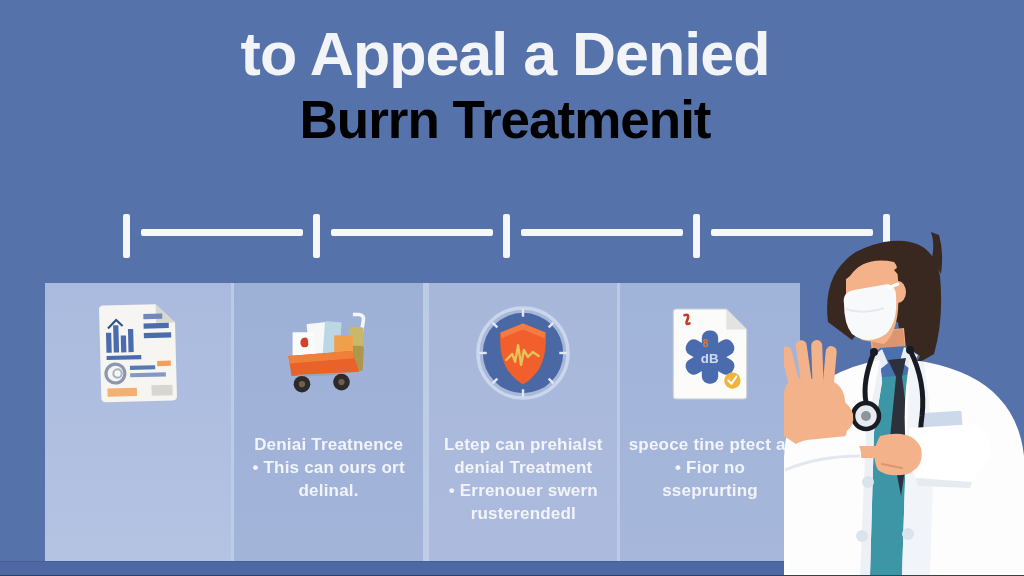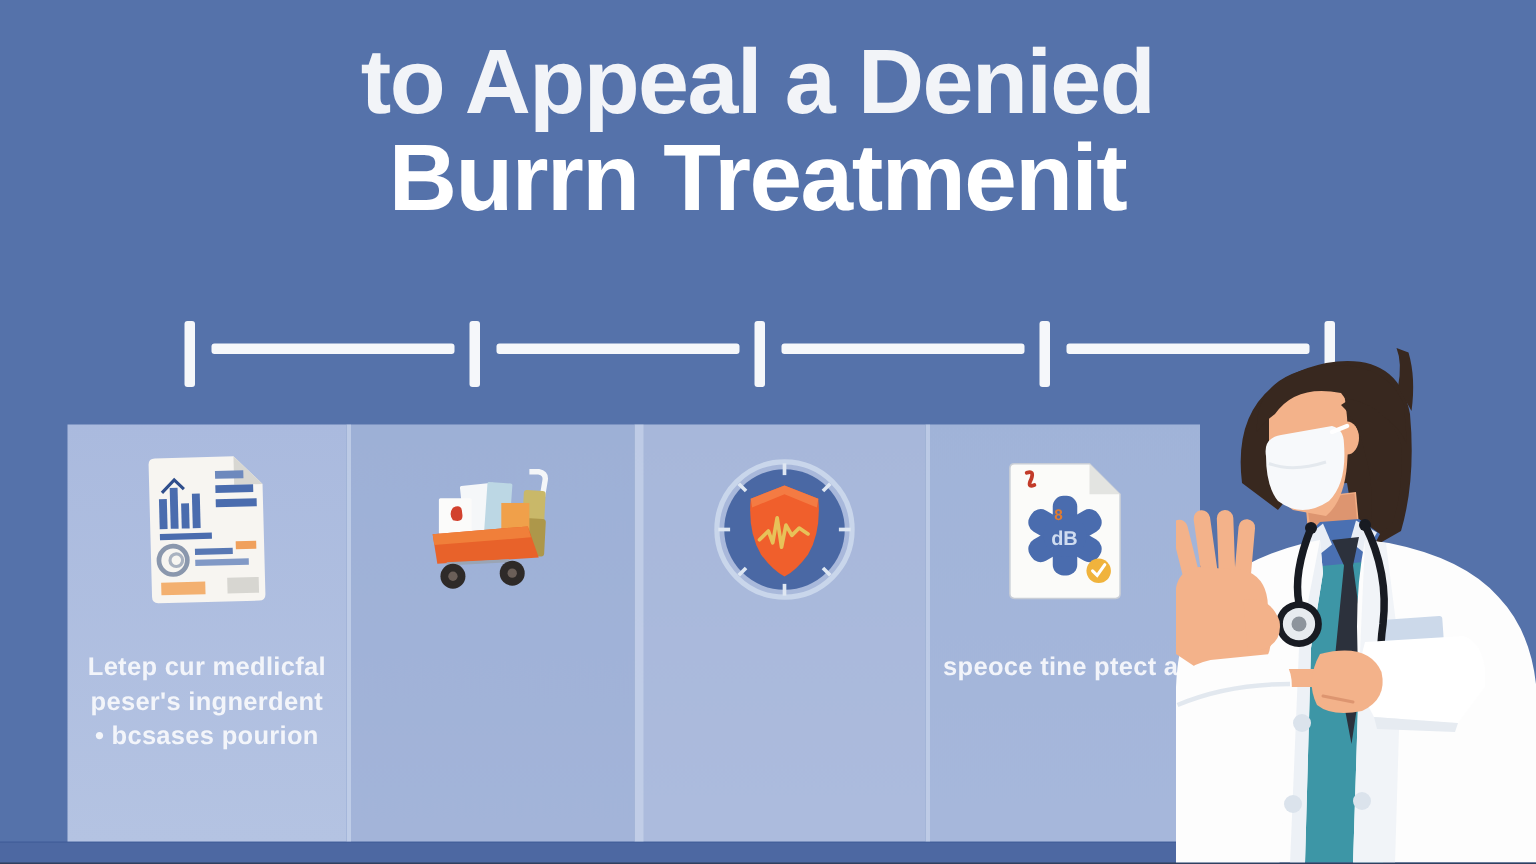--- a/index.html
+++ b/index.html
@@ -11,21 +11,21 @@
   .footer-band{
     position:absolute;left:0;top:561px;width:1024px;height:15px;
     background:#4d68a2;border-top:1px solid #44609b;
   }
   
   .title{
     position:absolute;top:22px;left:0;width:1010px;text-align:center;
     font-weight:bold;line-height:65px;margin:0;
   }
   .title .t1{display:block;font-size:61px;color:#f2f4f8;letter-spacing:-1px;}
-  .title .t2{display:block;font-size:63px;color:#ffffff;letter-spacing:-1px;}
+  .title .t2{display:block;font-size:53px;color:#000000;letter-spacing:-1px;}
   
   .tl-tick{position:absolute;top:214px;width:7px;height:44px;background:#f5f7fa;border-radius:2px;}
   .tl-seg{position:absolute;top:229px;height:7px;background:#f5f7fa;border-radius:2px;}
   
   .panels{position:absolute;left:45px;top:283px;width:755px;height:278px;display:flex;}
   .panel{position:relative;height:278px;}
   .panel.p1{width:188px;background:linear-gradient(180deg,#aabade,#b4c3e2);}
   .panel.p2{width:192px;background:linear-gradient(180deg,#9db0d6,#a3b4d9);border-left:3px solid rgba(214,224,242,0.55);}
   .panel.p3{width:190px;background:linear-gradient(180deg,#a7b7da,#acbbdd);border-left:6px solid rgba(214,224,242,0.5);}
   .panel.p4{width:182px;background:linear-gradient(180deg,#a0b3d8,#a6b7db);border-left:3px solid rgba(214,224,242,0.5);}
@@ -83,25 +83,20 @@
             <circle cx="18" cy="69" r="9" fill="none" stroke="#8a97ad" stroke-width="3"></circle>
             <circle cx="20" cy="69" r="4" fill="none" stroke="#a9b2c0" stroke-width="2"></circle>
             <rect x="32" y="62" width="24" height="4" fill="#5878b4"></rect>
             <rect x="32" y="69" width="34" height="4" fill="#8199c6"></rect>
             <rect x="58" y="58" width="13" height="5" fill="#f0a05c"></rect>
             <rect x="10" y="83" width="28" height="8" fill="#f3b070"></rect>
             <rect x="52" y="81" width="20" height="10" fill="#d7d6d1"></rect>
           </g>
         </svg>
       </div>
-      <div class="step-text">
-        <span>Letep cur medlicfal</span>
-        <span>peser's ingnerdent</span>
-        <span>• bcsases pourion</span>
-      </div>
     </div>
 
     <div class="panel p2">
       <div class="icon-wrap">
         <svg width="104" height="94" viewBox="0 0 100 90">
           <path d="M77,50 L83,14 Q84,9 79,8 L73,8" stroke="#f4f6f8" stroke-width="3.5" fill="none"></path>
           <rect x="69" y="20" width="14" height="20" rx="2" fill="#c9b869" transform="rotate(3 76 30)"></rect>
           <rect x="68" y="38" width="15" height="24" rx="2" fill="#ad974a" transform="rotate(3 76 50)"></rect>
           <rect x="30" y="16" width="22" height="32" rx="1" fill="#f5f7f9" transform="rotate(-6 41 32)"></rect>
           <rect x="45" y="15" width="16" height="34" rx="1" fill="#bcd7e4" transform="rotate(4 53 32)"></rect>
@@ -111,20 +106,23 @@
           <path d="M11,48 L72,43 L79,63 L14,67 Z" fill="#e8622a"></path>
           <path d="M11,48 L72,43 L74,50 L12,55 Z" fill="#f07f3a"></path>
           <path d="M20,67 L60,65" stroke="#9aa5b5" stroke-width="2"></path>
           <circle cx="24" cy="75" r="8" fill="#2e2a28"></circle>
             <circle cx="24" cy="75" r="3" fill="#6b5f58"></circle>
           <circle cx="62" cy="73" r="8" fill="#2e2a28"></circle>
             <circle cx="62" cy="73" r="3" fill="#6b5f58"></circle>
         </svg>
       </div>
       <div class="step-text">
+        <span>Deniai Treatnence</span>
+        <span>• This can ours ort</span>
+        <span>delinal.</span>
       </div>
     </div>
 
     <div class="panel p3">
       <div class="icon-wrap">
         <svg width="98" height="98" viewBox="0 0 100 100">
           <circle cx="50" cy="50" r="46" fill="none" stroke="#c9d6eb" stroke-width="3.5"></circle>
           <circle cx="50" cy="50" r="41" fill="#4a68a4"></circle>
           <g fill="#dfe7f2">
             <rect x="48.75" y="5" width="2.5" height="8"></rect>
@@ -134,20 +132,26 @@
             <rect x="48.75" y="6" width="2.5" height="7" transform="rotate(45 50 50)"></rect>
             <rect x="48.75" y="6" width="2.5" height="7" transform="rotate(135 50 50)"></rect>
             <rect x="48.75" y="6" width="2.5" height="7" transform="rotate(225 50 50)"></rect>
             <rect x="48.75" y="6" width="2.5" height="7" transform="rotate(315 50 50)"></rect>
           </g>
           <path d="M50,20 L73,29 Q75,52 66,67 Q58,78 50,82 Q42,78 34,67 Q25,52 27,29 Z" fill="#f05f2c"></path>
           <path d="M50,20 L73,29 L72,35 L50,26 L28,35 L27,29 Z" fill="#f47b43"></path>
           <polyline points="33,57 39,51 42,59 45,42 48,62 51,47 55,54 60,49 66,53" fill="none" stroke="#e7c259" stroke-width="2.5" stroke-linejoin="round" stroke-linecap="round"></polyline>
         </svg>
       </div>
+      <div class="step-text">
+        <span>Letep can prehialst</span>
+        <span>denial Treatment</span>
+        <span>• Errenouer swern</span>
+        <span>rusterendedl</span>
+      </div>
     </div>
 
     <div class="panel p4">
       <div class="icon-wrap">
         <svg width="88" height="98" viewBox="0 0 84 96">
           <path d="M6,8 Q6,5 9,5 L58,5 L78,25 L78,90 Q78,93 75,93 L9,93 Q6,93 6,90 Z" fill="#fbfbf9" stroke="#c8cdd6" stroke-width="1"></path>
           <path d="M58,5 L78,25 L58,25 Z" fill="#e3e4e1"></path>
           <path d="M17,11 Q22,9 20,15 Q17,21 22,19" stroke="#c23b2a" stroke-width="2.5" fill="none" stroke-linecap="round"></path>
           <g fill="#4a6cae">
             <rect x="34" y="26" width="16" height="52" rx="7"></rect>
@@ -156,20 +160,21 @@
             <circle cx="42" cy="52" r="14"></circle>
           </g>
           <text x="35" y="42" font-size="10" font-weight="bold" fill="#e07b30" font-family="Liberation Sans, sans-serif">8</text>
           <text x="33" y="58" font-size="13" font-weight="bold" fill="#cfdcf0" font-family="Liberation Sans, sans-serif">dB</text>
           <circle cx="64" cy="75" r="8" fill="#f0b33c"></circle>
           <path d="M60,75 L63,78 L68,71" stroke="#ffffff" stroke-width="2" fill="none" stroke-linecap="round"></path>
         </svg>
       </div>
       <div class="step-text">
         <span>speoce tine ptect at</span>
+        <span>• Fior no sseprurting</span>
       </div>
     </div>
   </div>
 
   <svg class="doctor" viewBox="0 0 240 346">
 
     <path d="M44,92 Q36,26 100,12 Q148,4 156,46 Q160,90 150,124 L122,140 L114,92 Q78,94 68,110 Z" fill="#38281f"></path>
     <path d="M148,28 Q151,12 147,2 L155,5 Q160,22 157,44 Z" fill="#38281f"></path>
 
     <path d="M86,102 L120,98 L124,142 L90,146 Z" fill="#f1ad84"></path>

